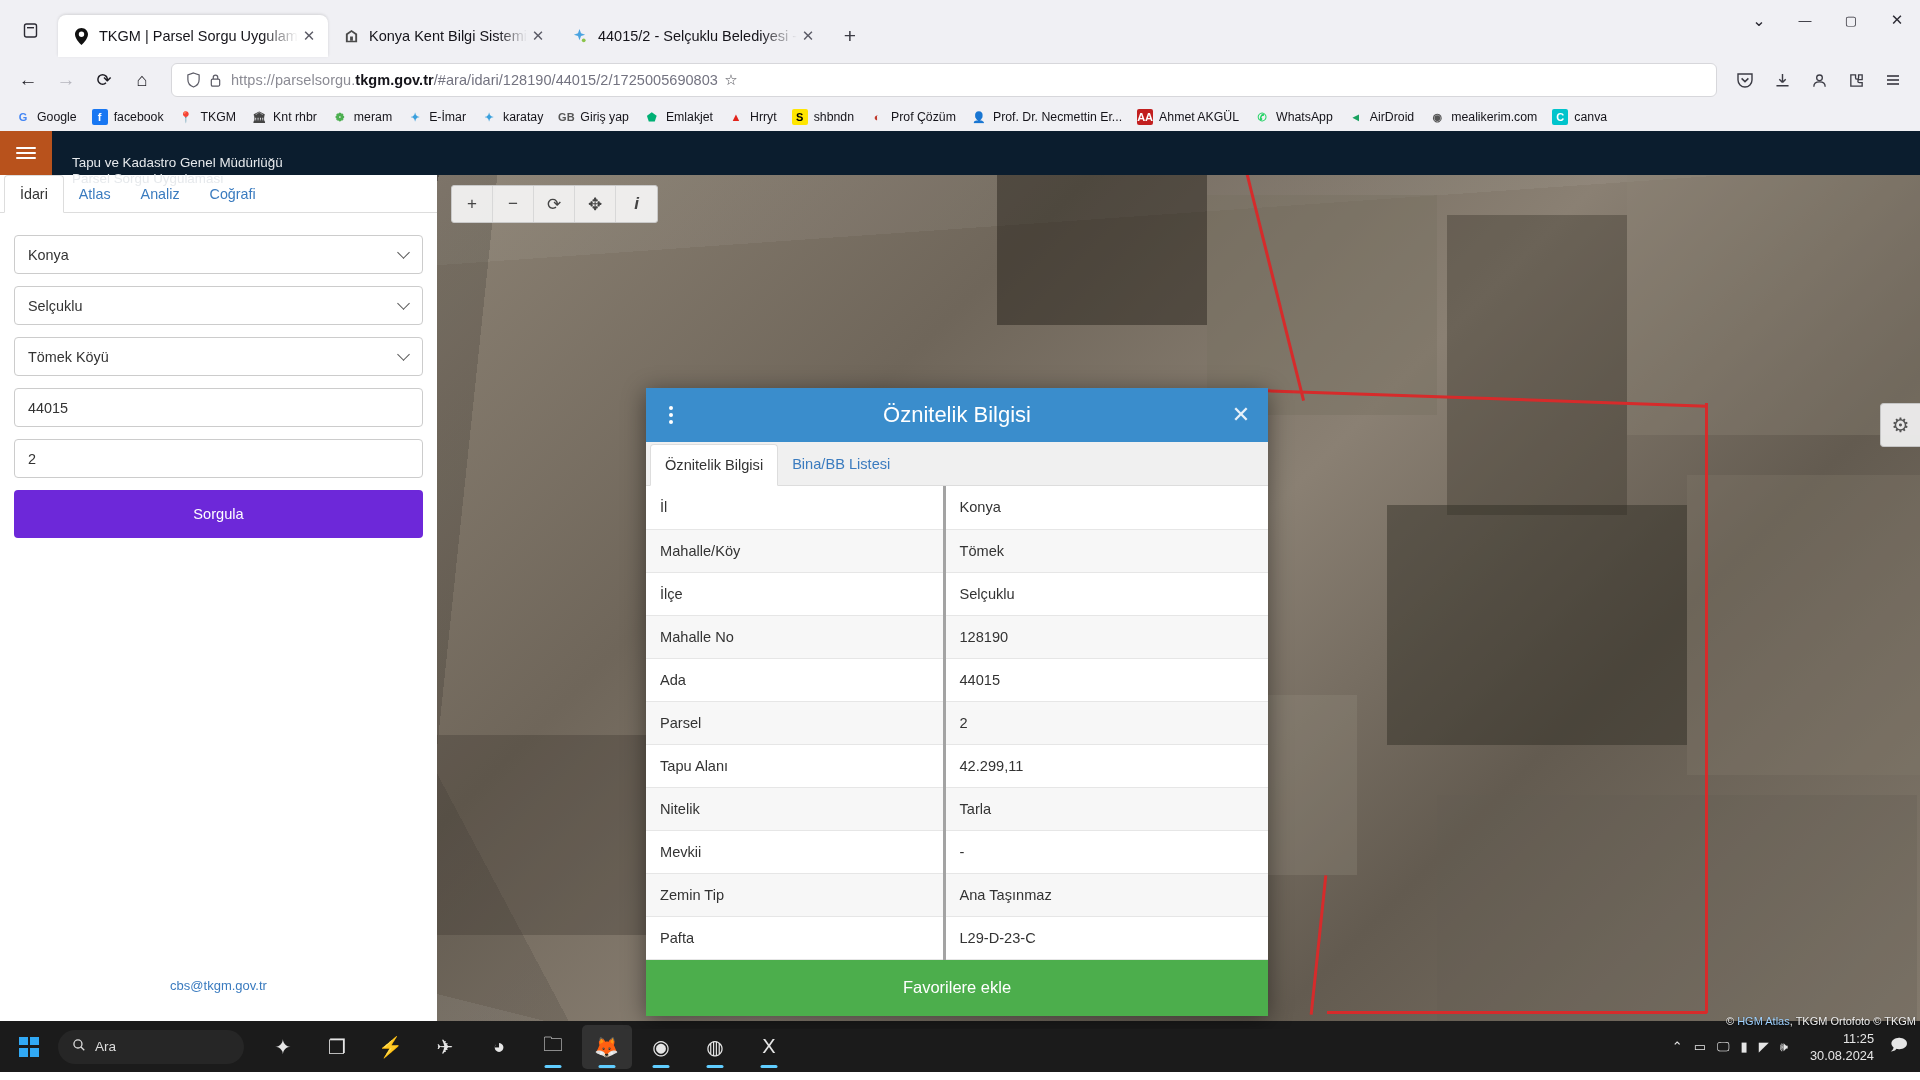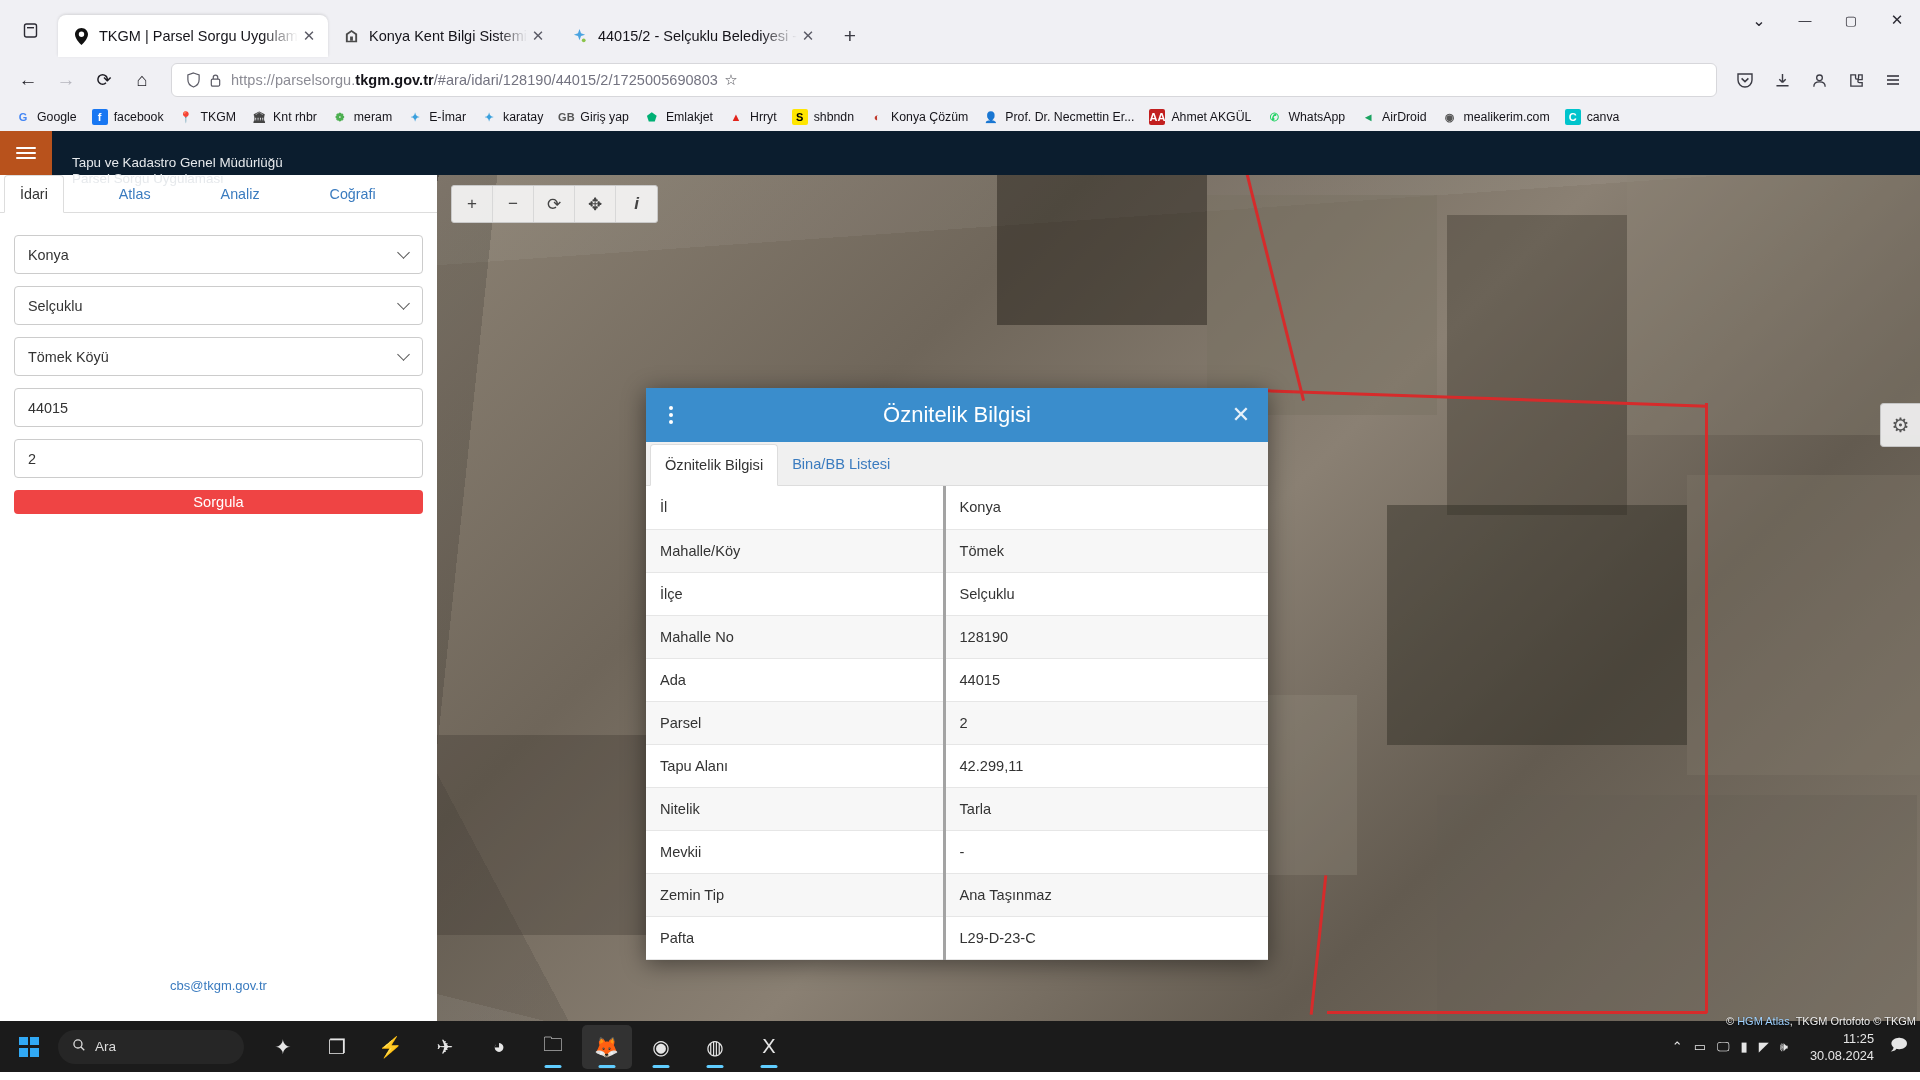--- a/index.html
+++ b/index.html
@@ -45,29 +45,29 @@
 
   .apphead { height:44px; background:#0b1d2e; display:flex; align-items:stretch; position:relative; z-index:5; }
   .burger { width:52px; background:#b8521c; display:flex; align-items:center; justify-content:center; flex:none; }
   .burger span { display:block; width:20px; height:2.5px; background:#fff; margin:2.4px 0; border-radius:1px; }
   .apptitle { padding-left:20px; display:flex; flex-direction:column; justify-content:center; color:#e6e9ec;margin-top:36px; }
   .apptitle .l1 { font-size:13.4px; line-height:16px; }
   .apptitle .l2 { font-size:13.4px; line-height:16px; }
 
   .body-row { display:flex; height:854px; }
   .sidebar { width:437px; background:#fff; flex:none; position:relative; }
-  .side-tabs { display:flex; height:38px; border-bottom:1px solid #ddd; padding-left:4px;gap:40px; }
+  .side-tabs { display:flex; height:38px; border-bottom:1px solid #ddd; padding-left:4px; }
   .side-tab { padding:0 15px; height:38px; display:flex; align-items:center; font-size:14.3px; color:#3a7bbf; }
   .side-tab.active { color:#333; border:1px solid #ddd; border-bottom:1px solid #fff; margin-bottom:-1px; border-radius:4px 4px 0 0; background:#fff; }
   .side-form { padding:22px 14px 0 14px; }
   .sel, .inp { width:409px; height:39px; border:1px solid #ccc; border-radius:4px; font-size:14.4px; color:#333;
                padding:0 13px; display:flex; align-items:center; margin-bottom:12px; background:#fff; position:relative; }
   .sel:after { content:""; position:absolute; right:14px; top:15px; width:8px; height:8px;
                border-right:1.6px solid #555; border-bottom:1.6px solid #555; transform:rotate(45deg); margin-top:-3px; }
-  .btn-sorgula { width:409px; height:24px; background:#ef4444; color:#fff; border-radius:4px; display:flex;
+  .btn-sorgula { width:409px; height:48px; background:#6d28d9; color:#fff; border-radius:4px; display:flex;
                  align-items:center; justify-content:center; font-size:14.6px; margin-top:5px; }
   .side-foot { position:absolute; bottom:36px; width:100%; text-align:center; font-size:13px; color:#3a7bbf; }
 
   .mapwrap { flex:1; position:relative; overflow:hidden; background:#6b6258; }
   
   .mapbg { position:absolute; inset:0;
     background-color:#7d7467;
     background-image:
       linear-gradient(106deg, rgba(0,0,0,.30) 0 2px, transparent 2px 70px),
       linear-gradient(14deg, rgba(255,255,255,.07) 0 34px, transparent 34px 150px),
@@ -276,21 +276,21 @@
       <div class="bm">
         <span class="bmico" style="color: rgb(226, 35, 26); background: transparent; font-weight: bold;">▲</span>
         <span>Hrryt</span>
       </div>
       <div class="bm">
         <span class="bmico" style="color: rgb(0, 0, 0); background: rgb(255, 230, 0); font-weight: bold;">S</span>
         <span>shbndn</span>
       </div>
       <div class="bm">
         <span class="bmico" style="color: rgb(192, 57, 43); background: transparent; font-weight: bold;">◐</span>
-        <span>Konya Çözüm</span>
+        <span>Prof Çözüm</span>
       </div>
       <div class="bm">
         <span class="bmico" style="color: rgb(122, 74, 42); background: transparent; font-weight: bold;">👤</span>
         <span>Prof. Dr. Necmettin Er...</span>
       </div>
       <div class="bm">
         <span class="bmico" style="color: rgb(255, 255, 255); background: rgb(194, 31, 31); font-weight: bold;">AA</span>
         <span>Ahmet AKGÜL</span>
       </div>
       <div class="bm">
@@ -435,20 +435,21 @@
                 <tr>
                   <td class="k">Zemin Tip</td>
                   <td>Ana Taşınmaz</td>
                 </tr>
                 <tr>
                   <td class="k">Pafta</td>
                   <td>L29-D-23-C</td>
                 </tr>
               </tbody>
             </table>
+          <div class="fav-btn">Favorilere ekle</div>
         </div>
       </div>
     </div>
   </div>
 </div>
 
 <div id="taskbar">
   <div class="tb-start">
     <div class="winlogo">
         <i></i>

